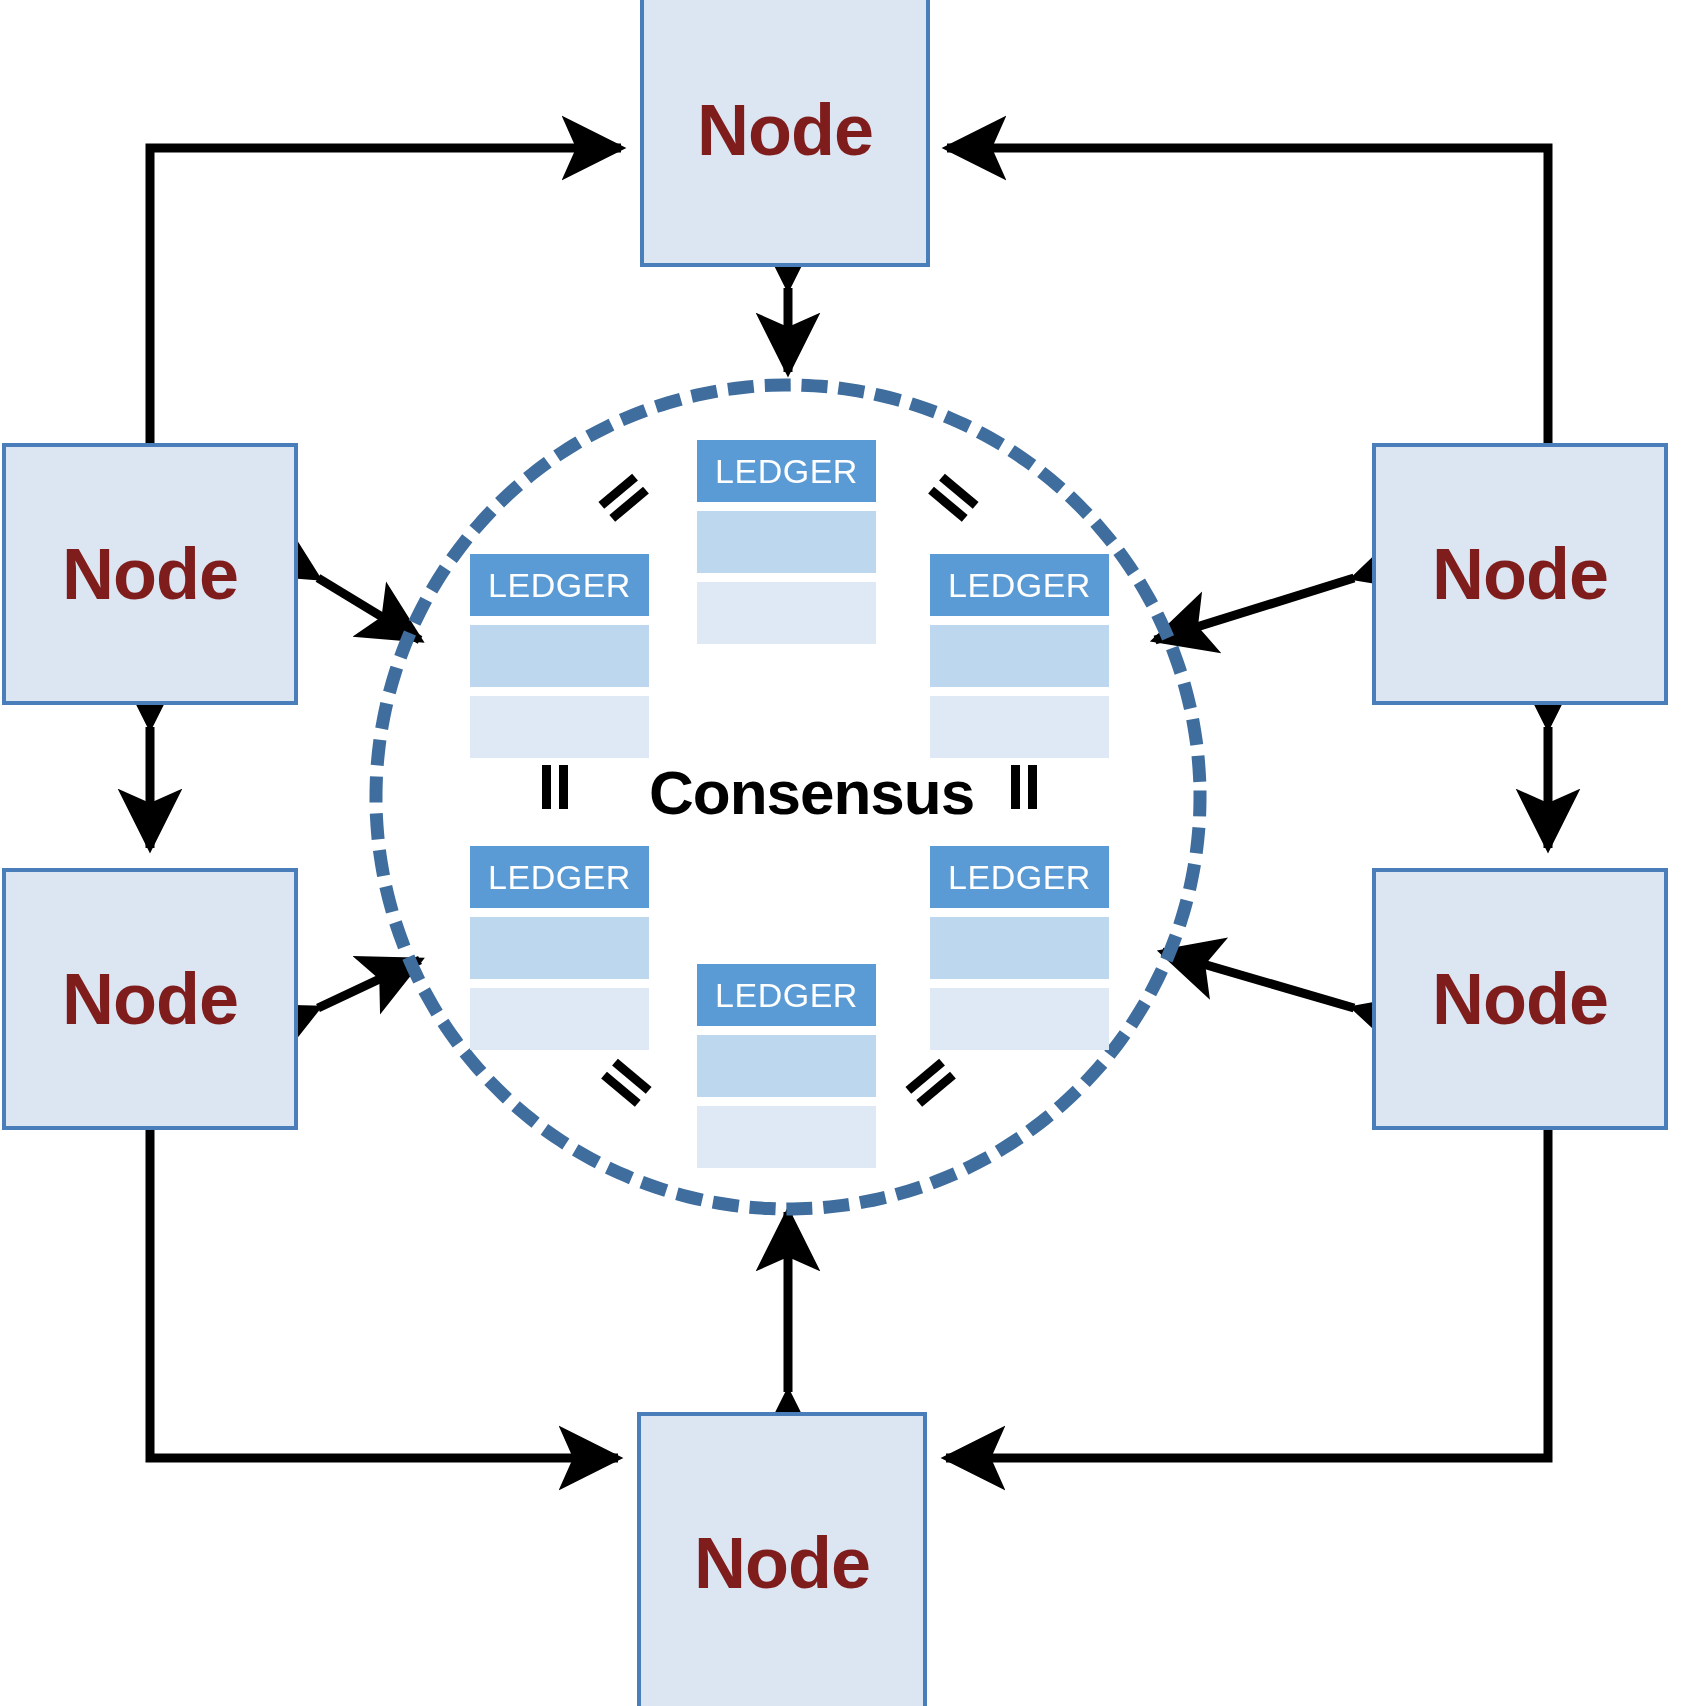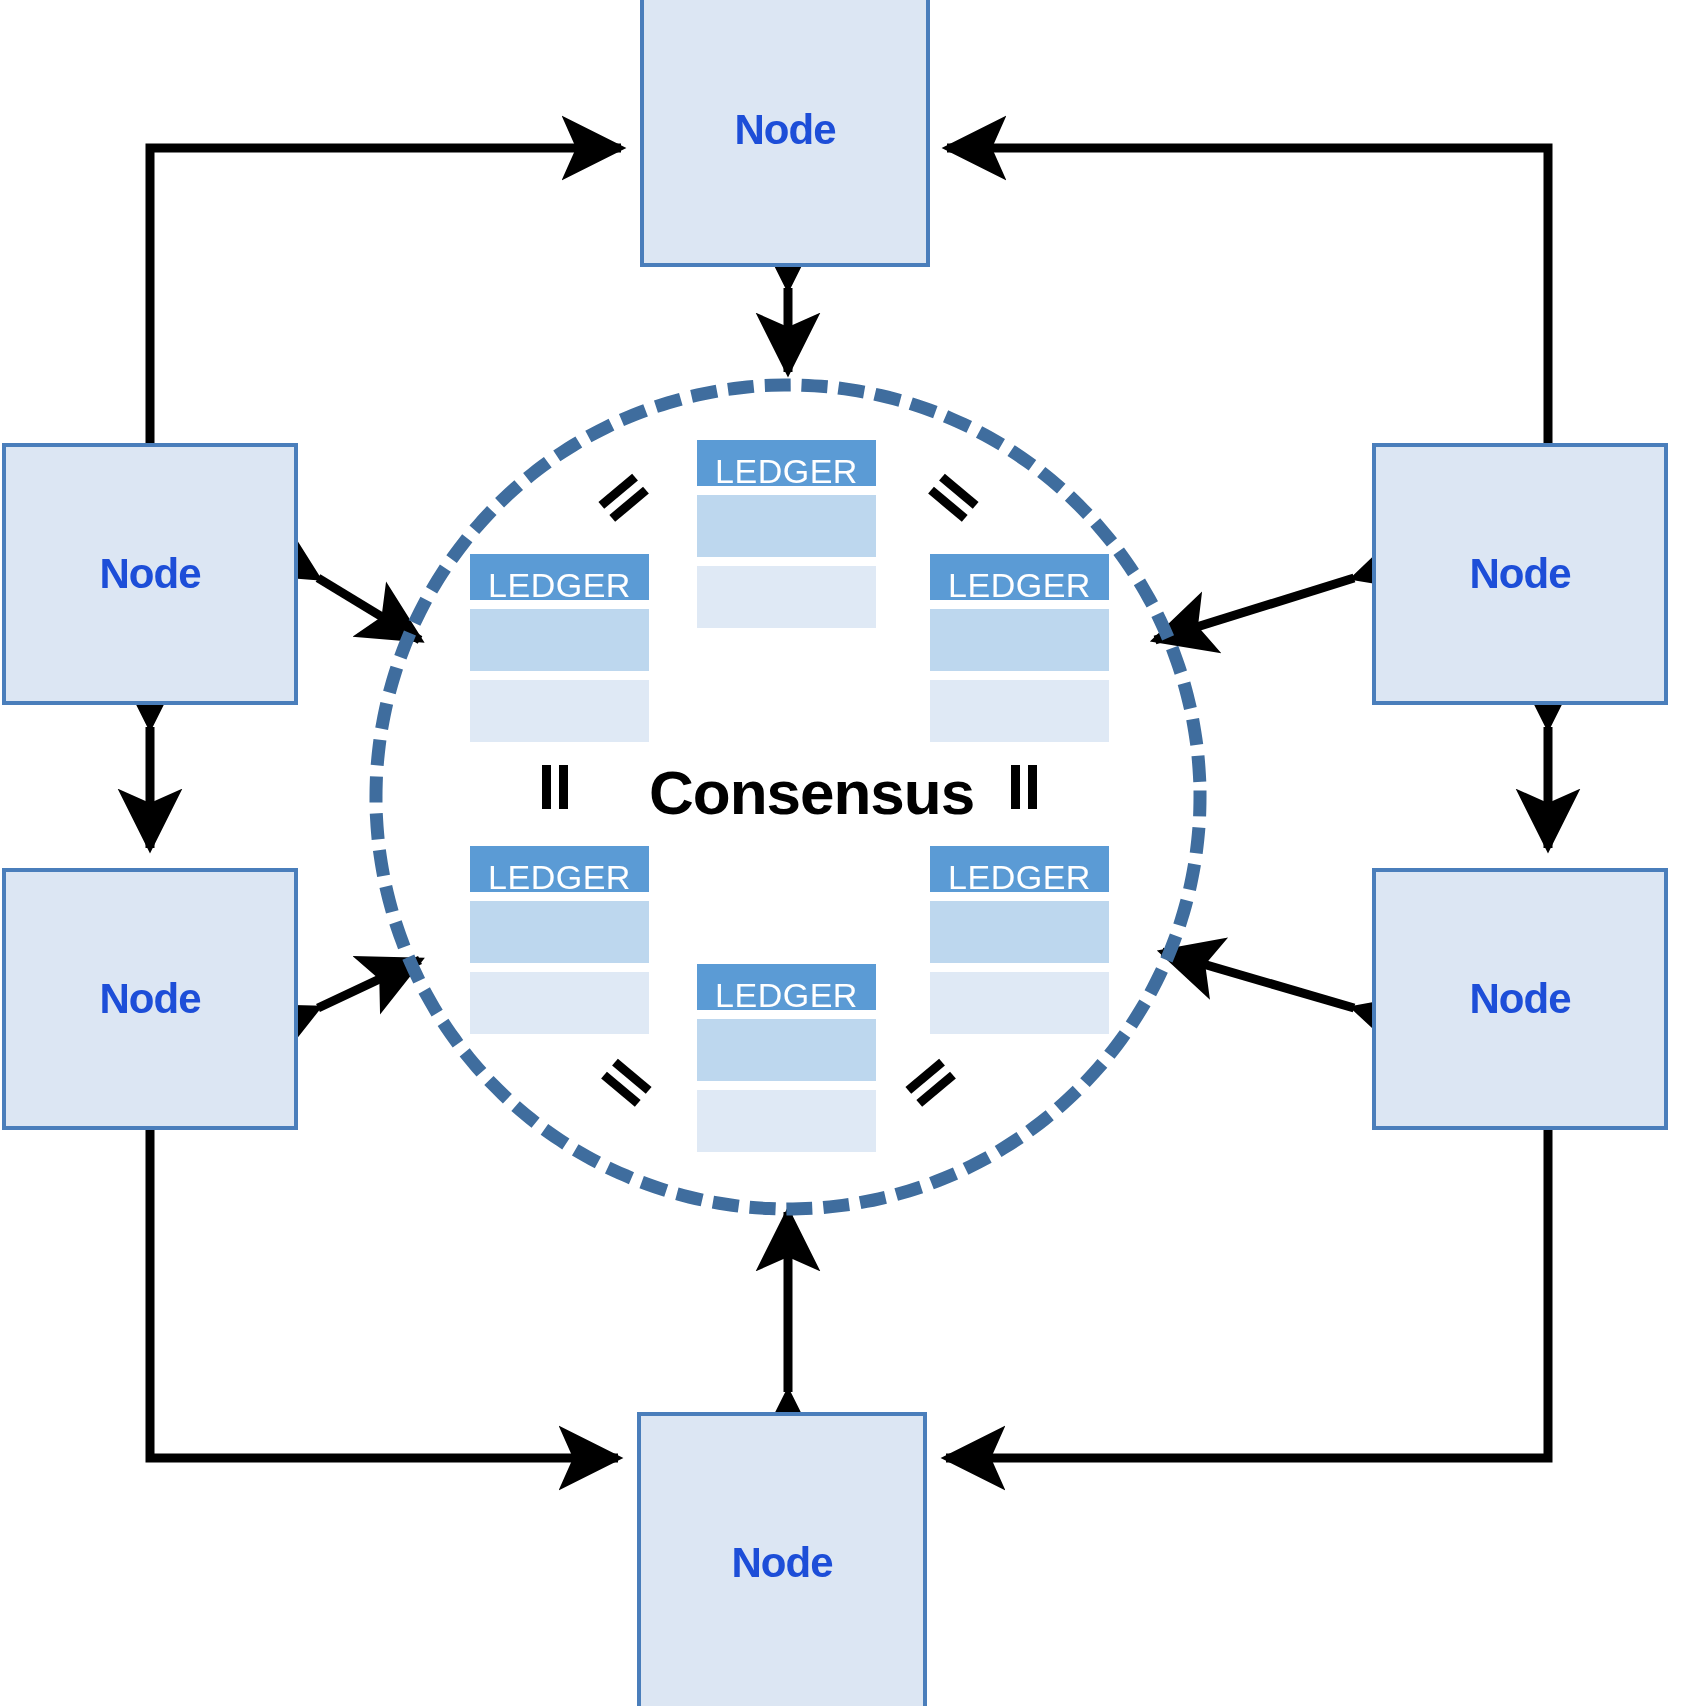--- a/index.html
+++ b/index.html
@@ -30,37 +30,37 @@
     background: #dce6f3;
     border: 4px solid #4a7ebb;
     box-sizing: border-box;
     display: flex;
     align-items: center;
     justify-content: center;
   }
   .node-label {
     font-family: "Liberation Sans", sans-serif;
     font-weight: bold;
-    font-size: 42px;
-    color: #1d4ed8;
+    font-size: 72px;
+    color: #7f1d1d;
     letter-spacing: -1px;
     line-height: 1;
   }
   .ledger-stack {
     position: absolute;
     width: 179px;
   }
   .ledger-head {
     background: #5b9bd5;
     color: #ffffff;
     font-family: "Liberation Sans", sans-serif;
     font-size: 34px;
     text-align: center;
     line-height: 62px;
-    height: 46px;
+    height: 62px;
     letter-spacing: 0.5px;
   }
   .ledger-row {
     height: 62px;
     margin-top: 9px;
   }
   .ledger-row.r1 { background: #bdd7ee; }
   .ledger-row.r2 { background: #dfe9f5; }
   .eq {
     position: absolute;

